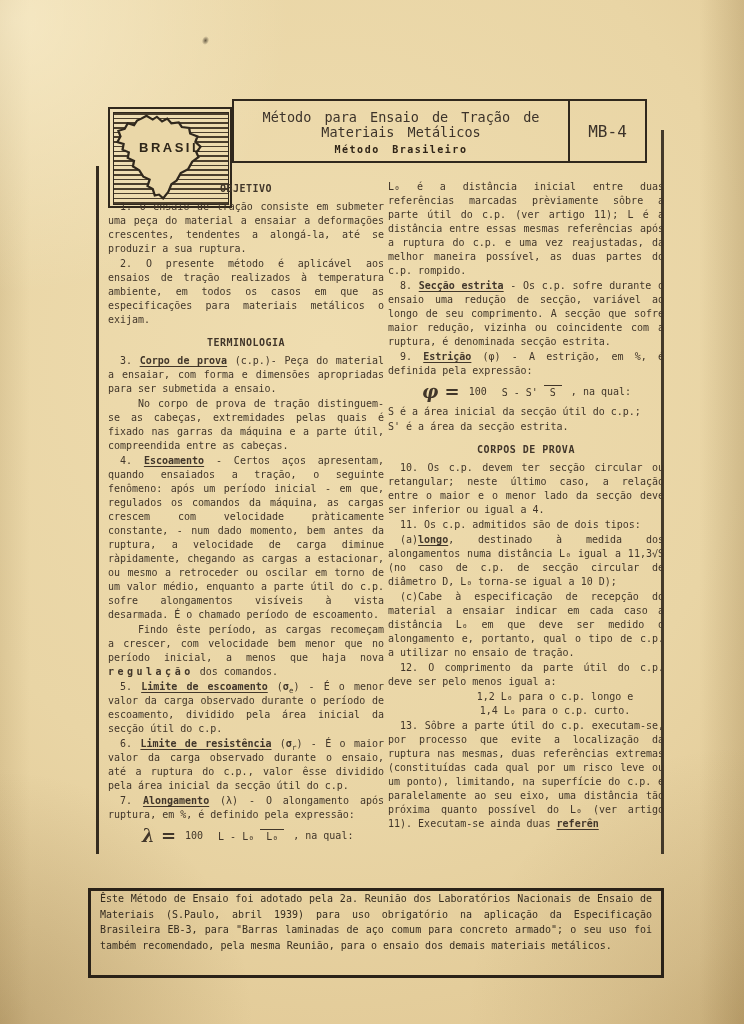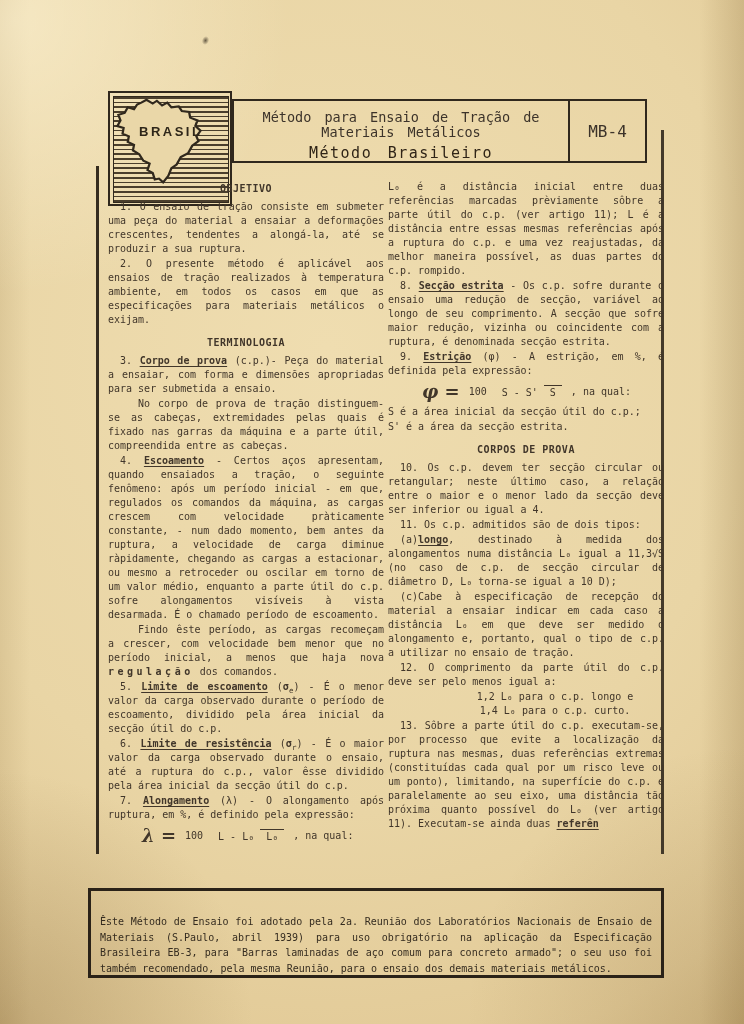--- a/index.html
+++ b/index.html
@@ -7,29 +7,29 @@
     position:relative;width:744px;height:1024px;overflow:hidden;
     font-family:"DejaVu Sans Mono", monospace;color:#41362a;
     background:
       radial-gradient(circle at 0% 100%, rgba(110,82,38,.28), transparent 20%),
       radial-gradient(circle at 100% 100%, rgba(110,82,38,.20), transparent 22%),
       radial-gradient(circle at 2% 2%, rgba(255,246,218,.55), transparent 22%),
       linear-gradient(to right, rgba(120,90,40,.12), transparent 4%, transparent 94%, rgba(120,90,40,.22)),
       radial-gradient(ellipse 120% 95% at 44% 34%, #efddb0 0%, #e9d5a5 48%, #e2ca97 75%, #d5b981 92%, #c7a86e 100%);
   }
   .box{box-sizing:border-box;position:absolute;border:2.5px solid #30281d;margin-top:35px;}
-  .logo-box{left:108px;top:56px;width:124px;height:115px;padding:3px;background:transparent;}
+  .logo-box{left:108px;top:72px;width:124px;height:101px;padding:3px;background:transparent;}
   .logo-inner{position:relative;width:100%;height:100%;border:1.5px solid #30281d;
     background:repeating-linear-gradient(to bottom,#4a3e2c 0 1.6px, transparent 1.6px 4.7px);overflow:hidden;}
   .map-svg{position:absolute;left:-6px;top:0px;width:104px;height:90px;}
   .brand{position:absolute;left:25px;top:27px;font-family:"Liberation Sans",sans-serif;
     font-weight:bold;font-size:13px;letter-spacing:2.5px;color:#2e2619;}
   .title-box{left:232px;top:64px;width:338px;height:64px;border-left-width:2px;text-align:center;padding-top:9px;}
   .t1{font-size:13.5px;line-height:15px;word-spacing:5px;color:#3c332a;}
-  .t2{margin-top:4px;font-size:15px;font-weight:normal;letter-spacing:1.5px;word-spacing:5px;color:#2f2417;}
+  .t2{margin-top:4px;font-size:10px;font-weight:bold;letter-spacing:1.5px;word-spacing:5px;color:#2f2417;}
   .code-box{left:570px;top:64px;width:77px;height:64px;border-left:none;
     display:flex;align-items:center;justify-content:center;font-size:16px;color:#3c332a;}
   .rule{position:absolute;background:#352c1f;}
   .rule-left{left:96px;top:166px;width:3px;height:688px;}
   .rule-right{left:661px;top:130px;width:2.5px;height:724px;opacity:.92;}
   .col{position:absolute;width:276px;top:170px;font-size:10px;line-height:14px;text-align:justify;margin-top:10px;}
   .col-left{left:108px;}
   .col-right{left:388px;}
   .col p{margin:0 0 1px;}
   .ind1{text-indent:12px;}
@@ -40,21 +40,21 @@
   .sp{letter-spacing:3.5px;font-weight:bold;}
   sub{font-size:7.5px;line-height:0;}
   .sym{font-weight:bold;}
   .formula{display:flex;align-items:center;gap:9px;margin:7px 0 6px 34px;}
   .fsym{font-size:18px;font-weight:bold;font-style:italic;font-family:"DejaVu Serif",serif;}
   .frac{display:inline-flex;align-items:center;line-height:13px;}
   .fnum{padding:0 6px;}
   .fden{border-top:1.2px solid #41362a;padding:0 6px;}
   .center-lines{margin:1px 0 1px 58px;text-align:center;}
   .footer-box{left:88px;top:853px;width:576px;height:90px;border-width:3px;border-color:#2a2218;
-    padding:23px 9px;font-size:10px;line-height:15.5px;text-align:justify;color:#352c20;}
+    padding:0 9px;font-size:10px;line-height:15.5px;text-align:justify;color:#352c20;}
   .smudge{position:absolute;left:202px;top:36px;width:7px;height:9px;transform:rotate(20deg);
     background:radial-gradient(ellipse at center, rgba(60,50,35,.75), rgba(60,50,35,0) 70%);}
 </style>
 </head>
 <body>
 
 <div class="page">
 
   <div class="smudge"></div>
 

